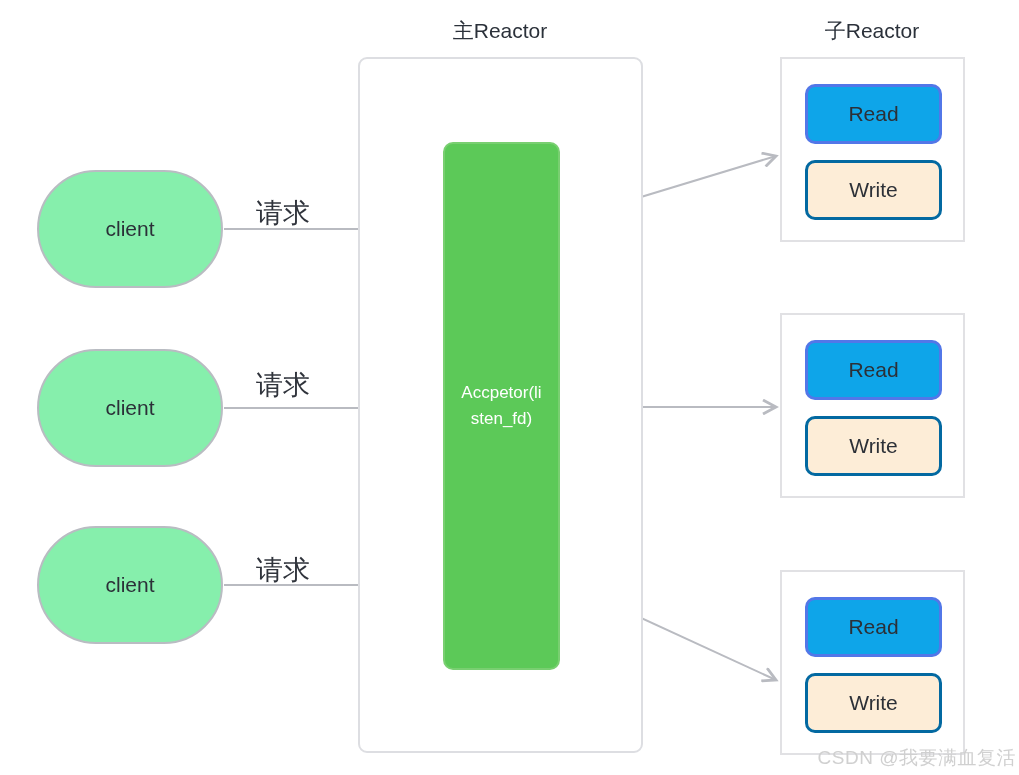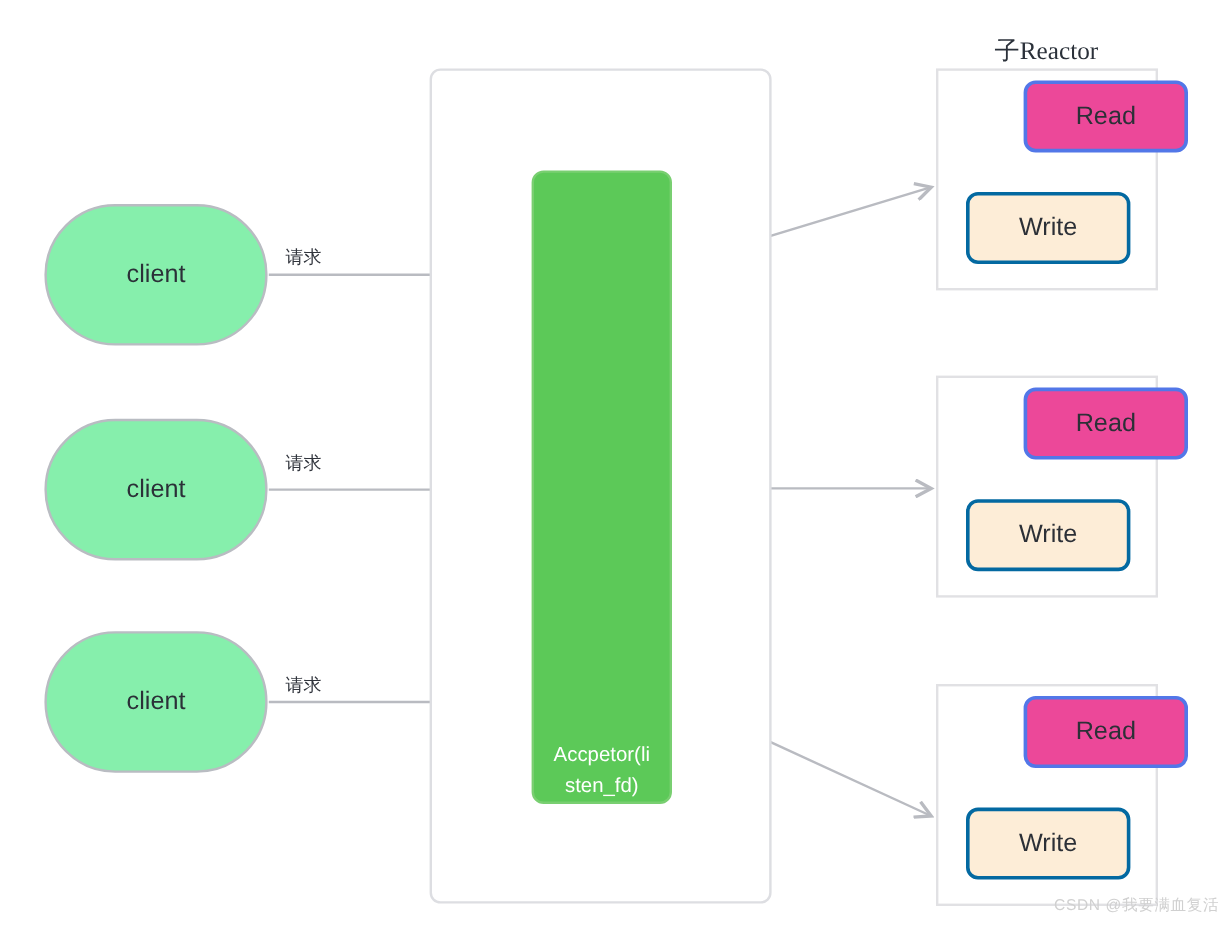--- a/index.html
+++ b/index.html
@@ -17,39 +17,39 @@
     display:flex;align-items:center;justify-content:center;
     font-size:21px;color:#2b3038;
   }
   .main-container{
     left:358px;top:57px;width:285px;height:696px;box-sizing:border-box;
     background:#ffffff;border:2px solid #dddee2;border-radius:9px;
   }
   .acceptor{
     left:443px;top:142px;width:117px;height:528px;box-sizing:border-box;
     background:#5cc958;border:2px solid #79cf71;border-radius:10px;
-    display:flex;flex-direction:column;align-items:center;justify-content:flex-end;
+    display:flex;flex-direction:column;align-items:center;justify-content:center;
     color:#ffffff;font-size:17px;line-height:26px;text-align:center;
   }
   .subbox{
     left:780px;width:185px;height:185px;box-sizing:border-box;
     background:#ffffff;border:2px solid #e1e1e4;
   }
   .btn{
     position:absolute;left:23px;width:137px;height:60px;box-sizing:border-box;
     border-radius:10px;display:flex;align-items:center;justify-content:center;
     font-size:21px;color:#2c3037;
   }
-  .btn.read{top:8px;background:#ec4899;border:3px solid #5277e8;margin-left:48px;}
+  .btn.read{top:25px;background:#0ea5e9;border:3px solid #5277e8;}
   .btn.write{top:101px;background:#fdedd7;border:3px solid #0369a1;}
   .req-label{
-    width:90px;font-size:15px;color:#30343c;left:238px;margin-top:10px;
+    width:90px;text-align:center;font-size:27px;color:#30343c;left:238px;
   }
   .watermark{
-    right:3px;top:745px;font-size:13px;color:#d0d0d0;letter-spacing:0.5px;
+    right:3px;top:745px;font-size:19px;color:#d0d0d0;letter-spacing:0.5px;
   }
   svg.arrows{position:absolute;left:0;top:0;pointer-events:none;}
 </style>
 </head>
 <body>
 
 <div id="canvas">
 
   <svg class="arrows" width="1019" height="775" viewBox="0 0 1019 775">
     <defs>
@@ -58,21 +58,22 @@
       </marker>
     </defs>
     <line x1="224" y1="229" x2="436" y2="229" stroke="#b9bbc1" stroke-width="2" marker-end="url(#arrowhead)"></line>
     <line x1="224" y1="408" x2="436" y2="408" stroke="#b9bbc1" stroke-width="2" marker-end="url(#arrowhead)"></line>
     <line x1="224" y1="585" x2="436" y2="585" stroke="#b9bbc1" stroke-width="2" marker-end="url(#arrowhead)"></line>
     <line x1="562" y1="221" x2="776" y2="156" stroke="#b9bbc1" stroke-width="2" marker-end="url(#arrowhead)"></line>
     <line x1="562" y1="407" x2="776" y2="407" stroke="#b9bbc1" stroke-width="2" marker-end="url(#arrowhead)"></line>
     <line x1="563" y1="582" x2="776" y2="680" stroke="#b9bbc1" stroke-width="2" marker-end="url(#arrowhead)"></line>
   </svg>
 
-  <div class="abs title" style="left:772px;top:30px;width:200px;font-family:Liberation Serif, serif;">子Reactor</div>
+  <div class="abs title" style="left:400px;top:19px;width:200px;">主Reactor</div>
+  <div class="abs title" style="left:772px;top:19px;width:200px;">子Reactor</div>
 
   <div class="abs main-container"></div>
 
   <div class="abs acceptor">
     <div>Accpetor(li</div>
     <div>sten_fd)</div>
   </div>
 
   <div class="abs client" style="top:170px;">
     <span>client</span>

